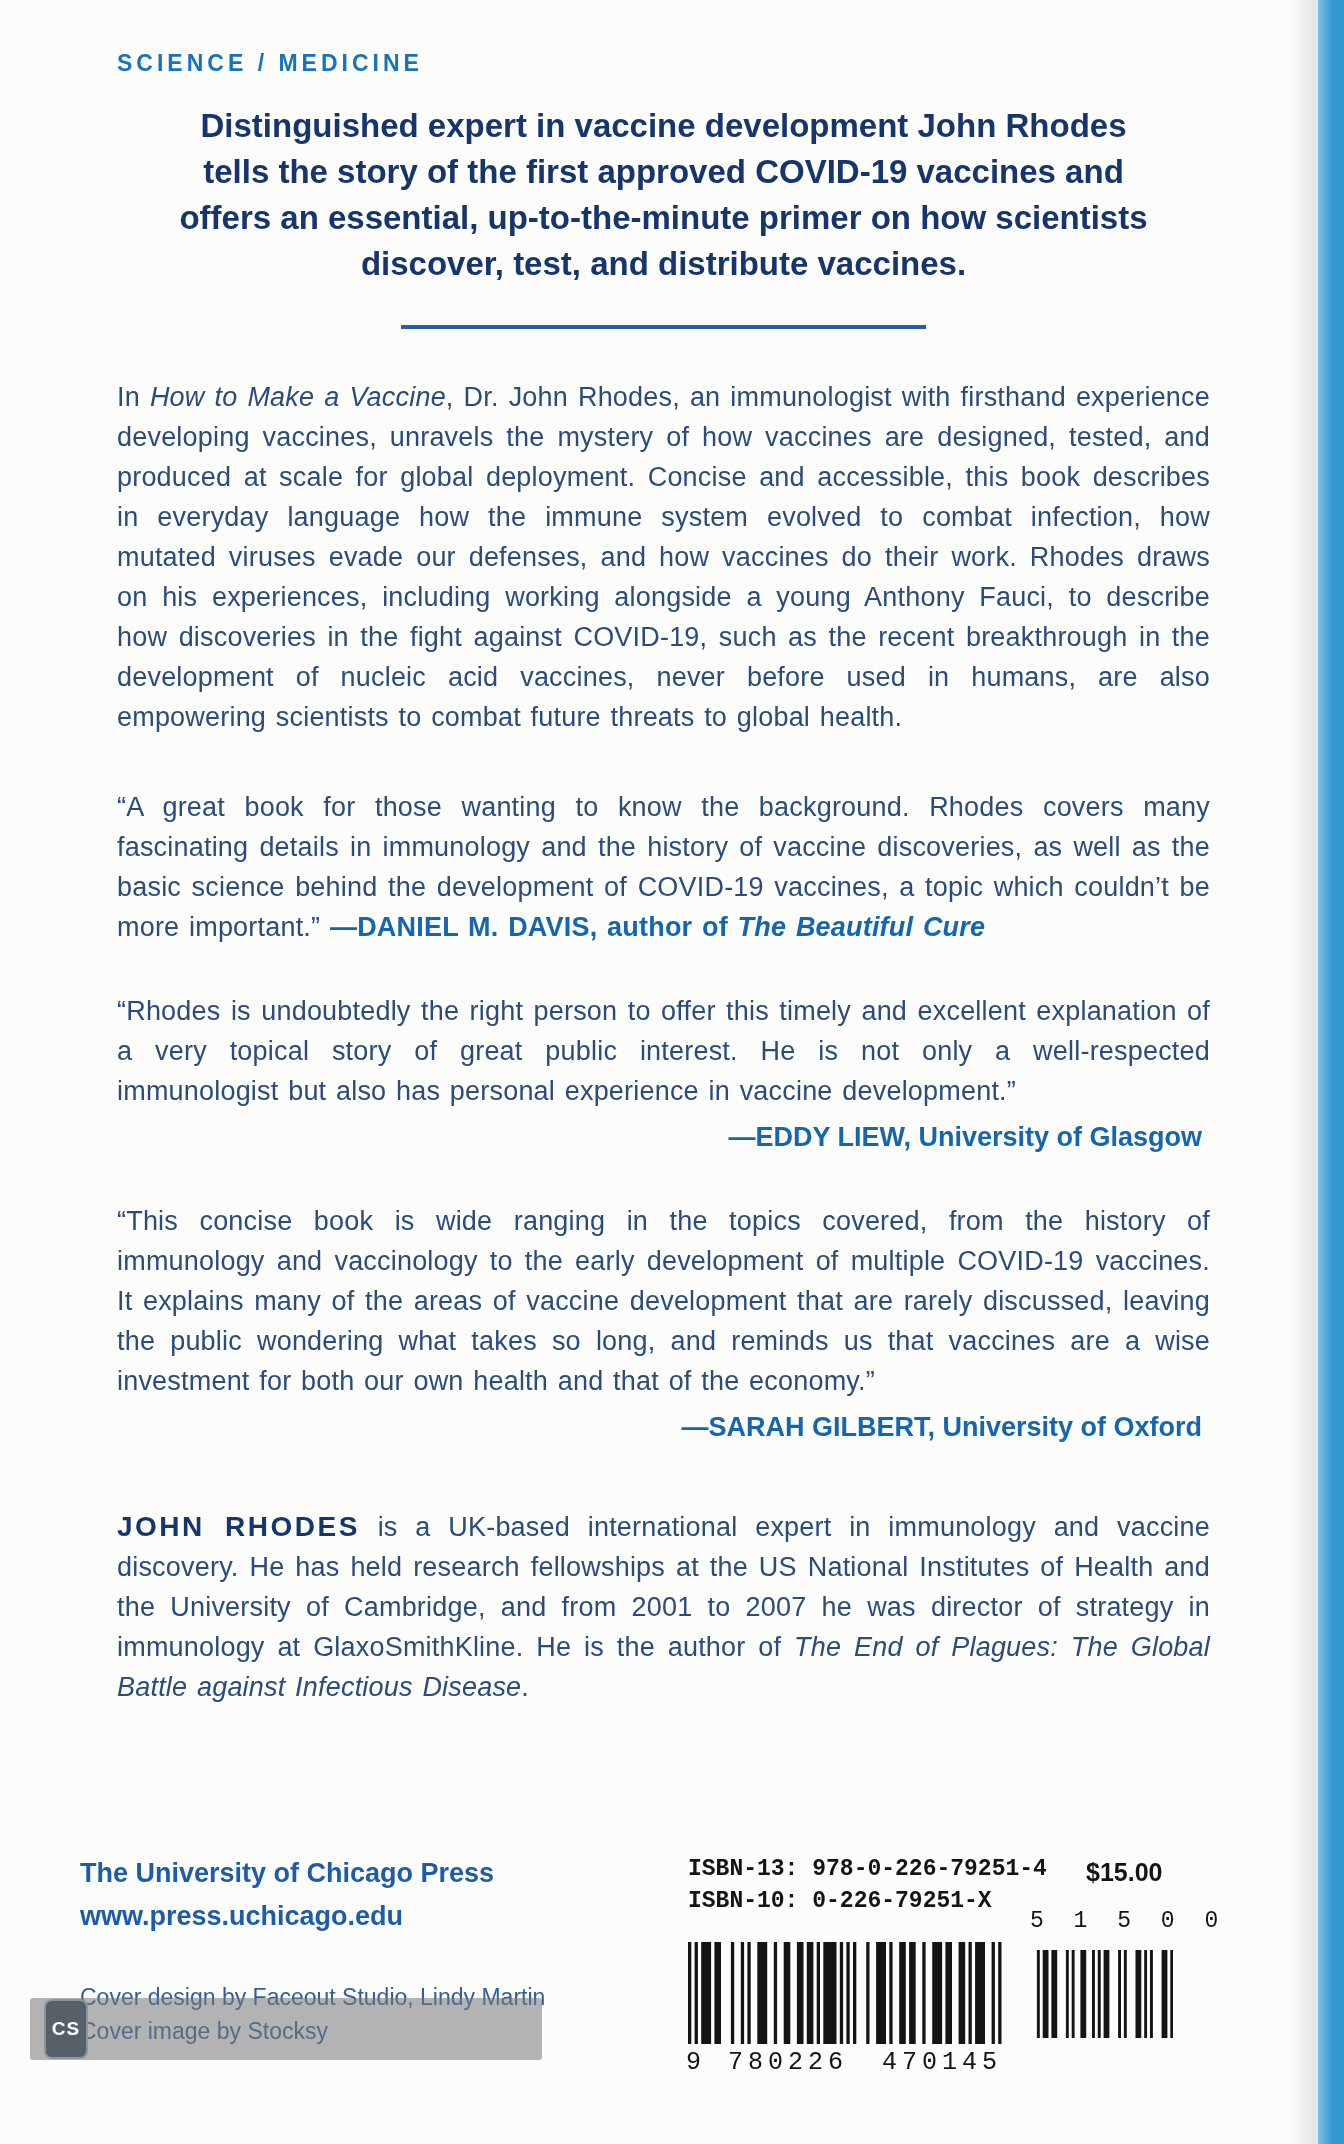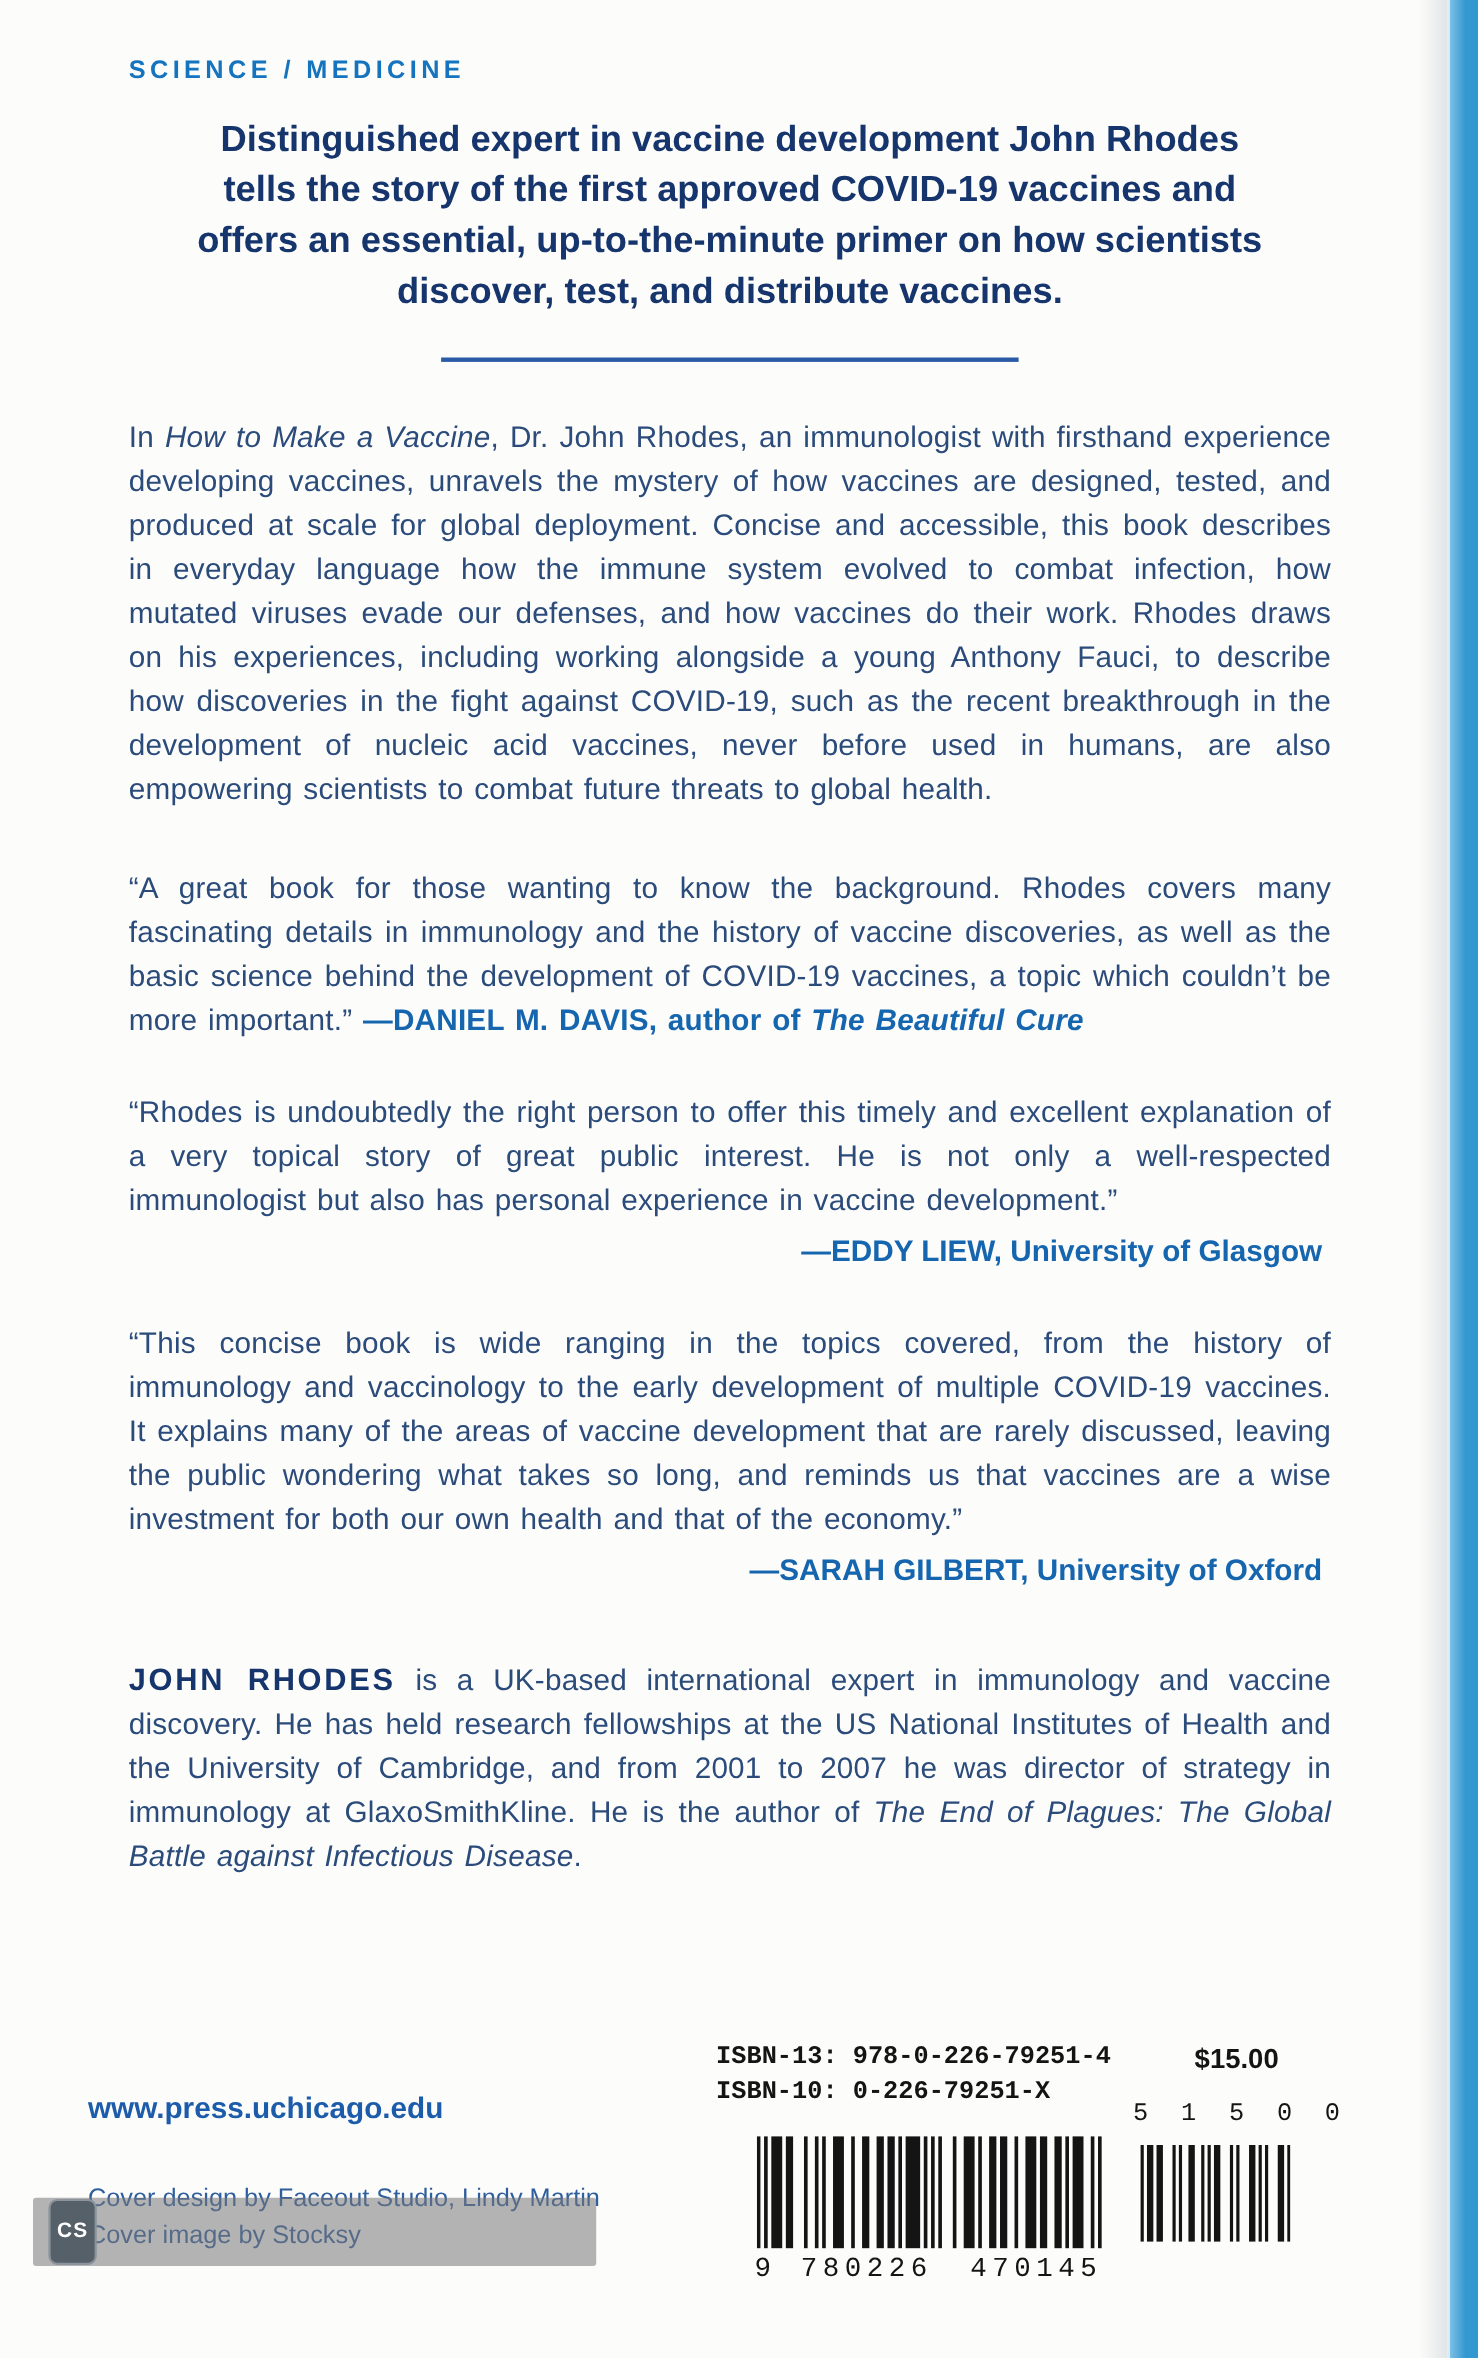--- a/index.html
+++ b/index.html
@@ -80,21 +80,21 @@
     .pub-site { top: 51px; text-align: center; }
     .credit-line {
       position: absolute; left: 80px;
       font-size: 23px; line-height: 30px;
       color: #2e5e9e;
     }
     .credit-design { top: 132px; }
     .credit-image  { top: 166px; }
 
     .isbn-line {
-      position: absolute; left: 651px;
+      position: absolute; left: 688px;
       font-family: "Liberation Mono", monospace;
       font-size: 23px; font-weight: 700; color: #141414;
       white-space: nowrap;
     }
     .isbn-13 { top: 6px; }
     .isbn-10 { top: 38px; }
     .price {
       position: absolute; left: 1086px; top: 8px;
       font-size: 25px; font-weight: 700; color: #141414;
     }
@@ -171,20 +171,21 @@
     <div>
       <p class="bodytext quote-3">“This concise book is wide ranging in the topics covered, from the history of immunology and vaccinology to the early development of multiple COVID-19 vaccines. It explains many of the areas of vaccine development that are rarely discussed, leaving the public wondering what takes so long, and reminds us that vaccines are a wise investment for both our own health and that of the economy.”</p>
       <p class="attr-line">—SARAH GILBERT, University of Oxford</p>
     </div>
 
     <p class="bodytext bio"><span class="bio-name">JOHN RHODES</span><span> is a UK-based international expert in immunology and vaccine discovery. He has held research fellowships at the US National Institutes of Health and the University of Cambridge, and from 2001 to 2007 he was director of strategy in immunology at GlaxoSmithKline. He is the author of </span><i>The End of Plagues: The Global Battle against Infectious Disease</i><span>.</span></p>
 
   </div>
 
   <div class="footer">
+    <div class="pub-name">The University of Chicago Press</div>
     <div class="pub-site">www.press.uchicago.edu</div>
 
     <div class="credit-line credit-design">Cover design by Faceout Studio, Lindy Martin</div>
     <div class="credit-line credit-image">Cover image by Stocksy</div>
 
     <div class="isbn-line isbn-13">ISBN-13: 978-0-226-79251-4</div>
     <div class="isbn-line isbn-10">ISBN-10: 0-226-79251-X</div>
     <div class="price">$15.00</div>
 
     <div class="addon-code">5 1 5 0 0</div>

